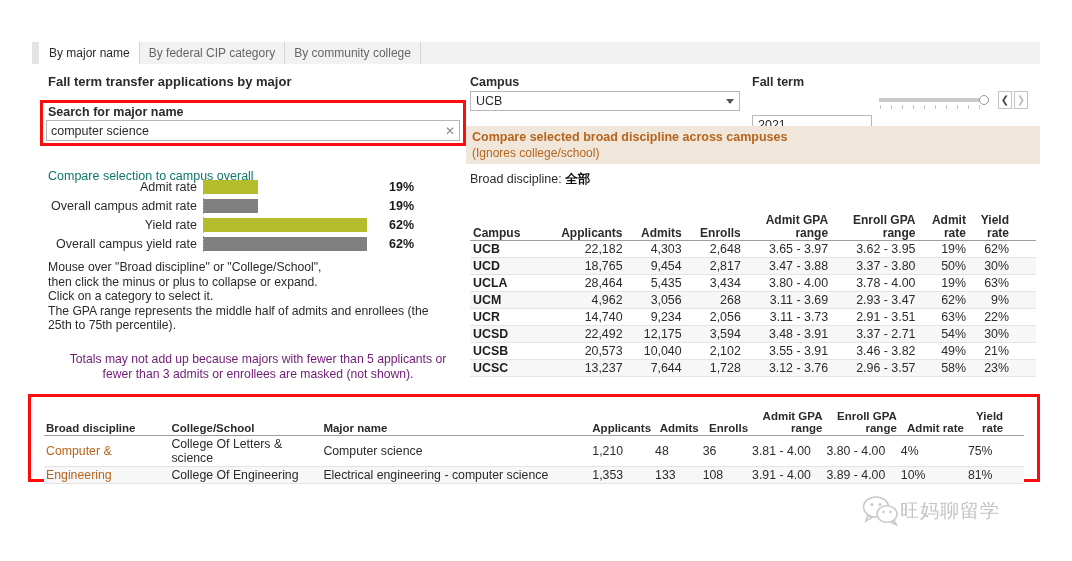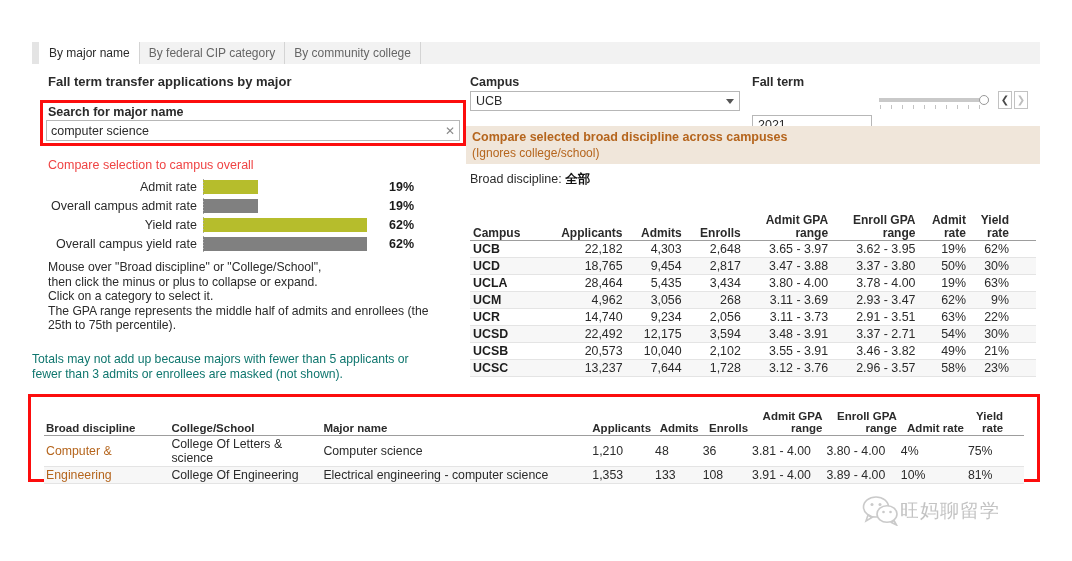--- a/index.html
+++ b/index.html
@@ -66,22 +66,22 @@
     padding: 0 0 0 4px; margin: 0;
     flex: 1; height: 19px;
   }
   .clear-x {
     width: 18px; text-align: center;
     font-size: 12px; color: #8a8a8a;
     line-height: 1; user-select: none;
   }
 
   .compare-label {
-    position: absolute; left: 48px; top: 158px;
-    font-size: 12.5px; color: #ef4444;
+    position: absolute; left: 48px; top: 169px;
+    font-size: 12.5px; color: #0f766e;
   }
 
   
   .barchart { position: absolute; left: 48px; top: 178px; width: 410px; }
   .bar-row { display: flex; align-items: center; height: 17px; margin-bottom: 2px; }
   .bar-label {
     width: 155px; text-align: right; padding-right: 6px;
     font-size: 12.5px; color: #2b2b2b; white-space: nowrap;
   }
   .bar-track { position: relative; width: 180px; height: 14px; }
@@ -98,24 +98,25 @@
     padding-left: 6px; white-space: nowrap;
   }
 
   .help-text {
     position: absolute; left: 48px; top: 260px;
     width: 420px;
     font-size: 12.2px; line-height: 14.6px; color: #2b2b2b;
     white-space: pre-line;
   }
   .help-text2 {
-    position: absolute; left: 32px; top: 352px;
+    position: absolute; left: 48px; top: 352px;
     width: 420px;
-    font-size: 12.2px; line-height: 14.6px; color: #0f766e;
+    font-size: 12.2px; line-height: 14.6px; color: #701a75;
     white-space: pre-line;
+    text-align: center;
   }
 
   
   .ctl-label {
     position: absolute;
     font-size: 12.5px; font-weight: bold; color: #2b2b2b;
   }
   #campus-label { left: 470px; top: 75px; }
   #term-label  { left: 752px; top: 75px; }
 

